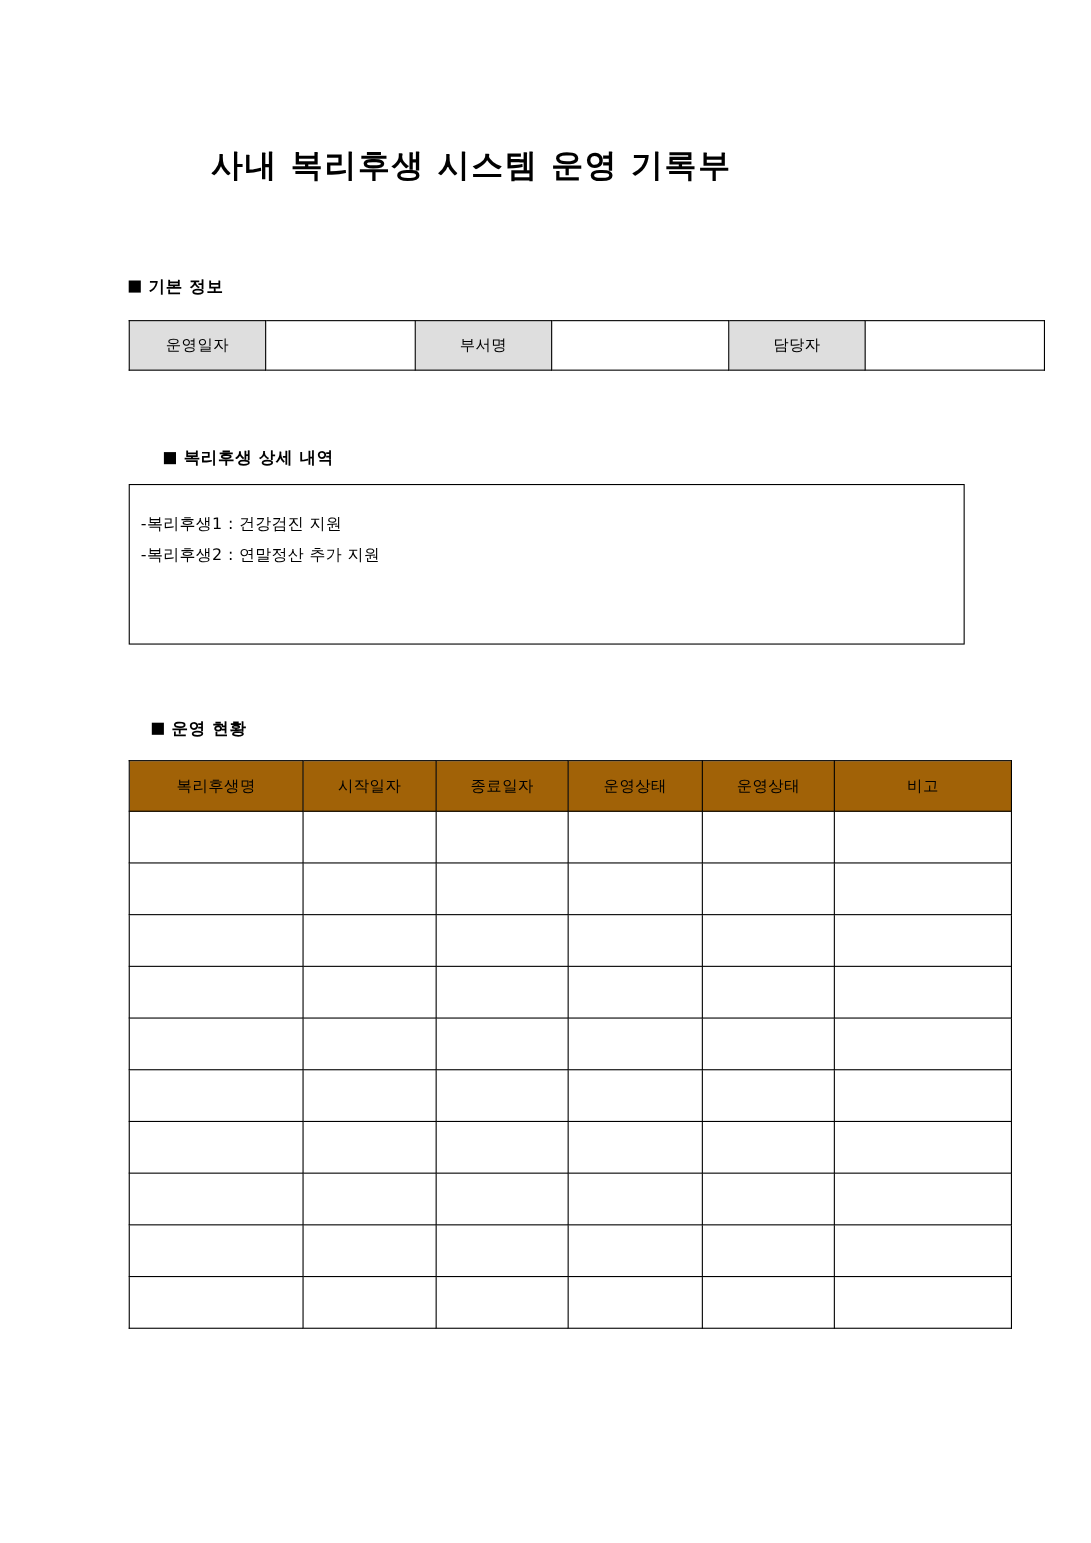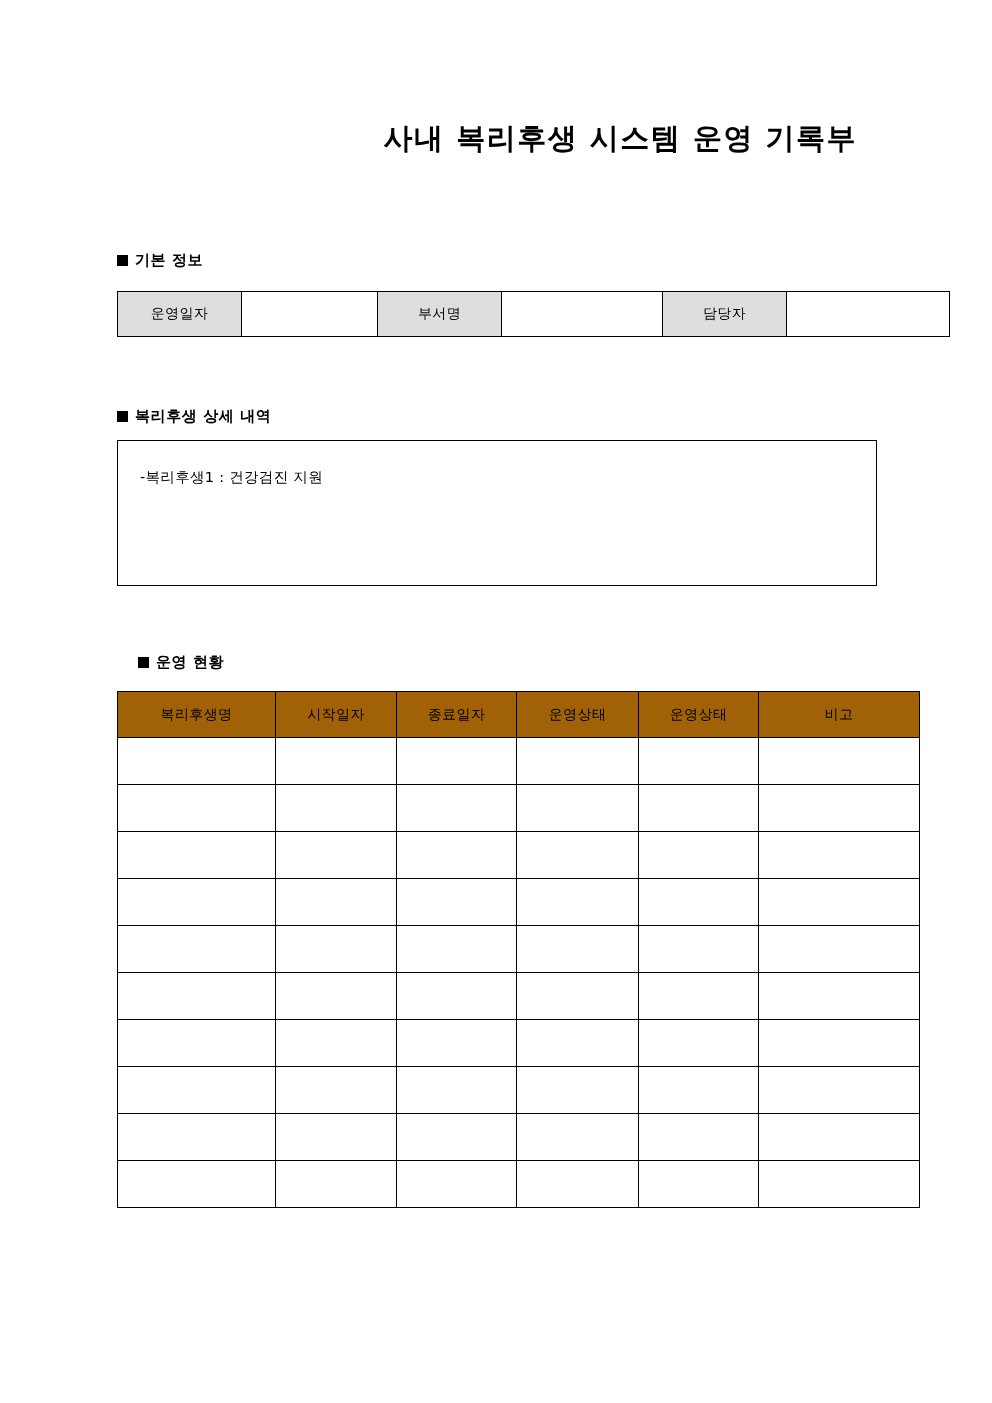--- a/index.html
+++ b/index.html
@@ -23,23 +23,23 @@
     top: 0;
     width: 992px;
     height: 1403px;
     box-sizing: border-box;
   }
 
   
   .doc-title {
     position: absolute;
     left: 0;
-    top: 121px;
+    top: 133px;
     width: 857px;
-    text-align: right;
+    text-align: center;
     font-size: 29px;
     font-weight: bold;
     letter-spacing: 1.5px;
     line-height: 1.2;
   }
 
   
   .section-heading {
     position: absolute;
     left: 117px;
@@ -52,21 +52,21 @@
     gap: 7px;
   }
   .bullet-square {
     display: inline-block;
     width: 11px;
     height: 11px;
     background: #000000;
     flex: 0 0 auto;
   }
   #heading-basic   { top: 251px; text-align: center; }
-  #heading-detail  { top: 407px; }
+  #heading-detail  { top: 407px; margin-left: 32px; }
   #heading-status  { top: 653px; padding-left: 21px; }
 
   
   .basic-table {
     position: absolute;
     left: 117px;
     top: 291px;
     border-collapse: collapse;
     table-layout: fixed;
     font-size: 14px;
@@ -91,21 +91,21 @@
 
   
   .detail-box {
     position: absolute;
     left: 117px;
     top: 440px;
     width: 760px;
     height: 146px;
     box-sizing: border-box;
     border: 1px solid #000000;
-    padding: 22px 0 0 22px;
+    padding: 22px 0 0 10px;
     background: #ffffff;
   }
   .detail-line {
     font-size: 14.5px;
     line-height: 28px;
     letter-spacing: 0.3px;
     white-space: nowrap;
   }
 
   
@@ -165,20 +165,21 @@
     </tbody>
   </table>
 
   <div class="section-heading" id="heading-detail">
     <span class="bullet-square"></span>
     <span>복리후생 상세 내역</span>
   </div>
 
   <div class="detail-box">
     <div class="detail-line">-복리후생1 : 건강검진 지원</div>
+    <div class="detail-line">-복리후생2 : 연말정산 추가 지원</div>
   </div>
 
   <div class="section-heading" id="heading-status">
     <span class="bullet-square"></span>
     <span>운영 현황</span>
   </div>
 
   <table class="status-table">
     <thead>
       <tr>

